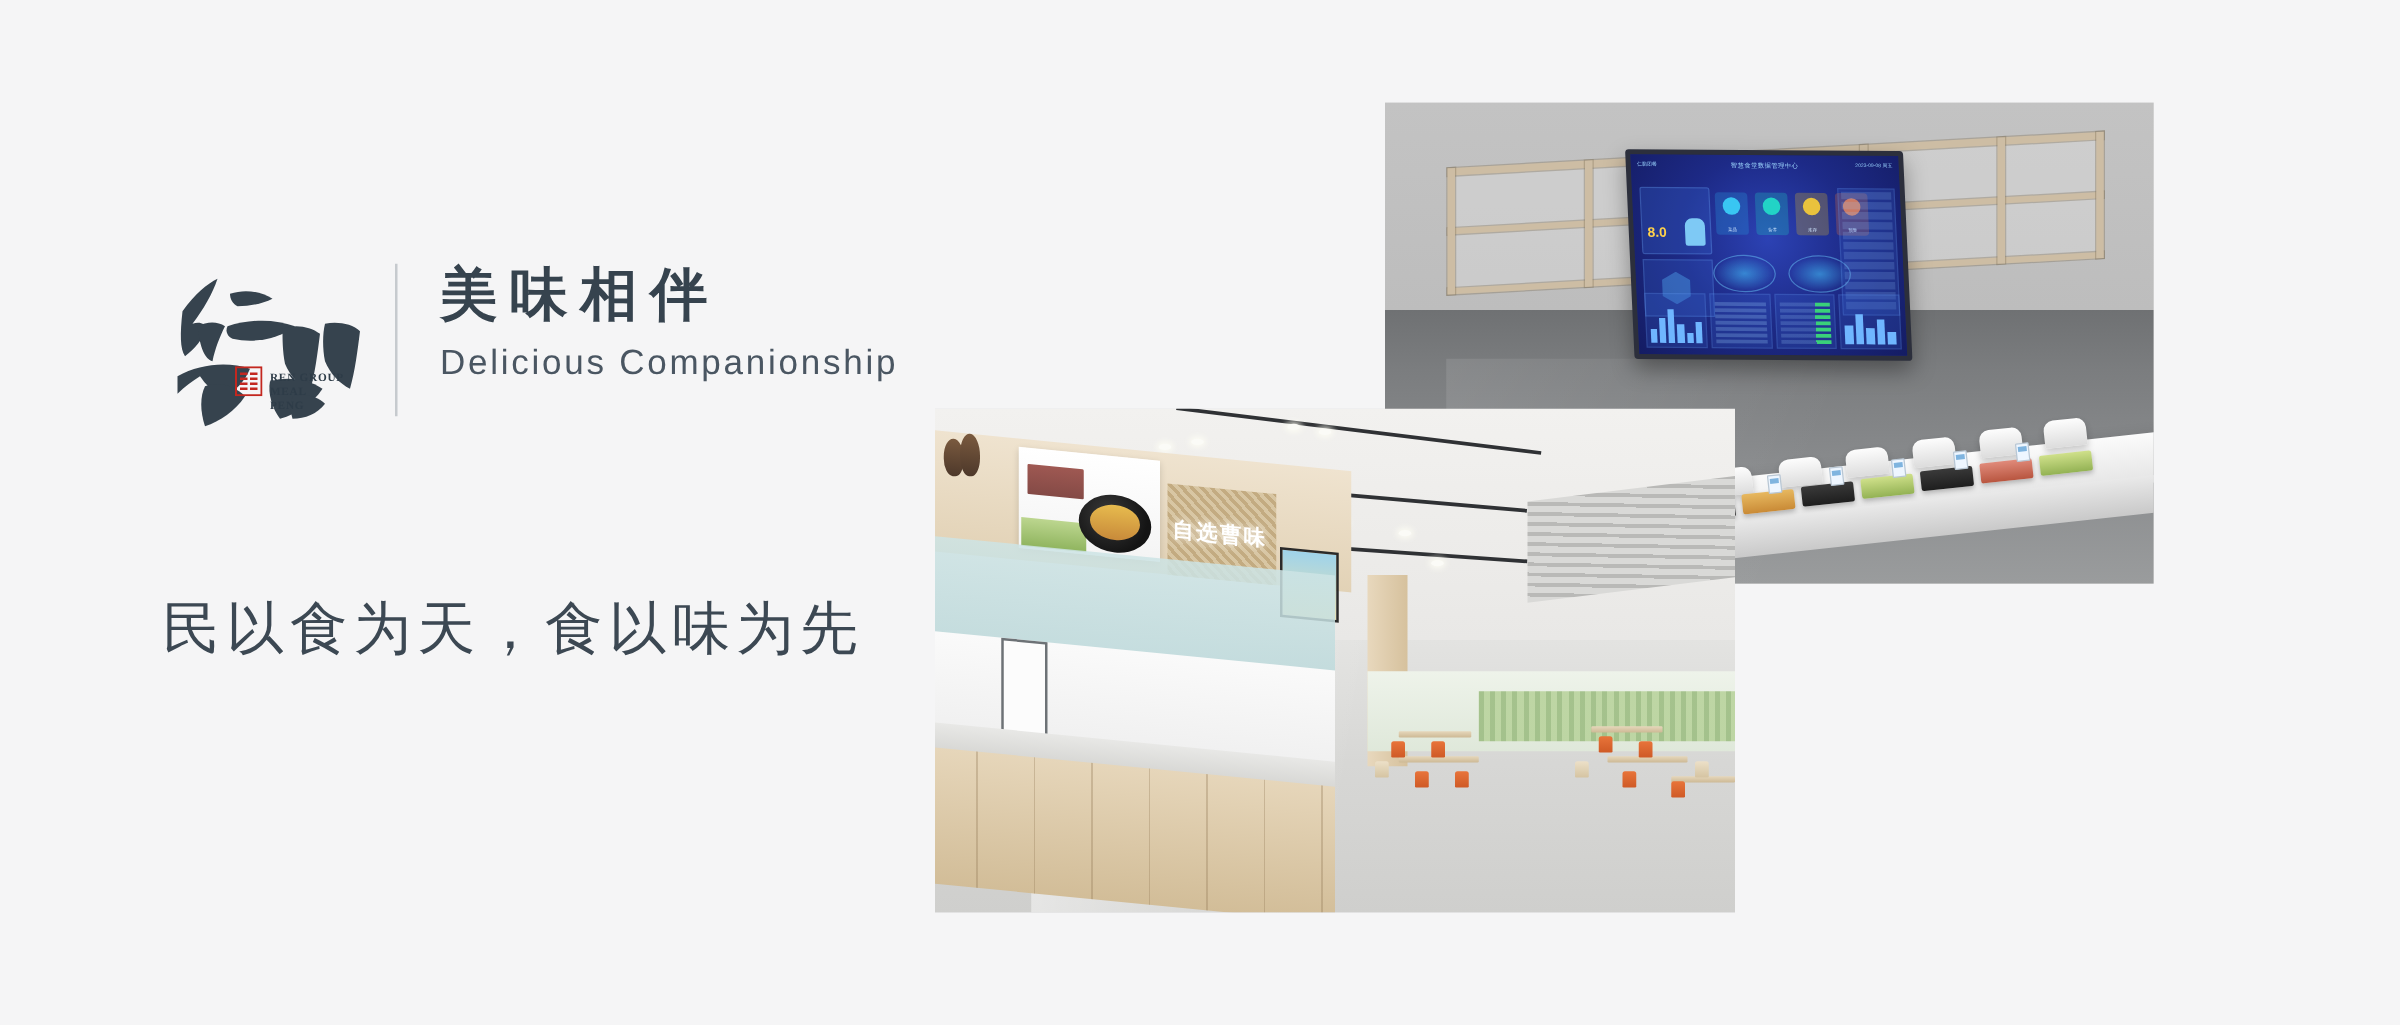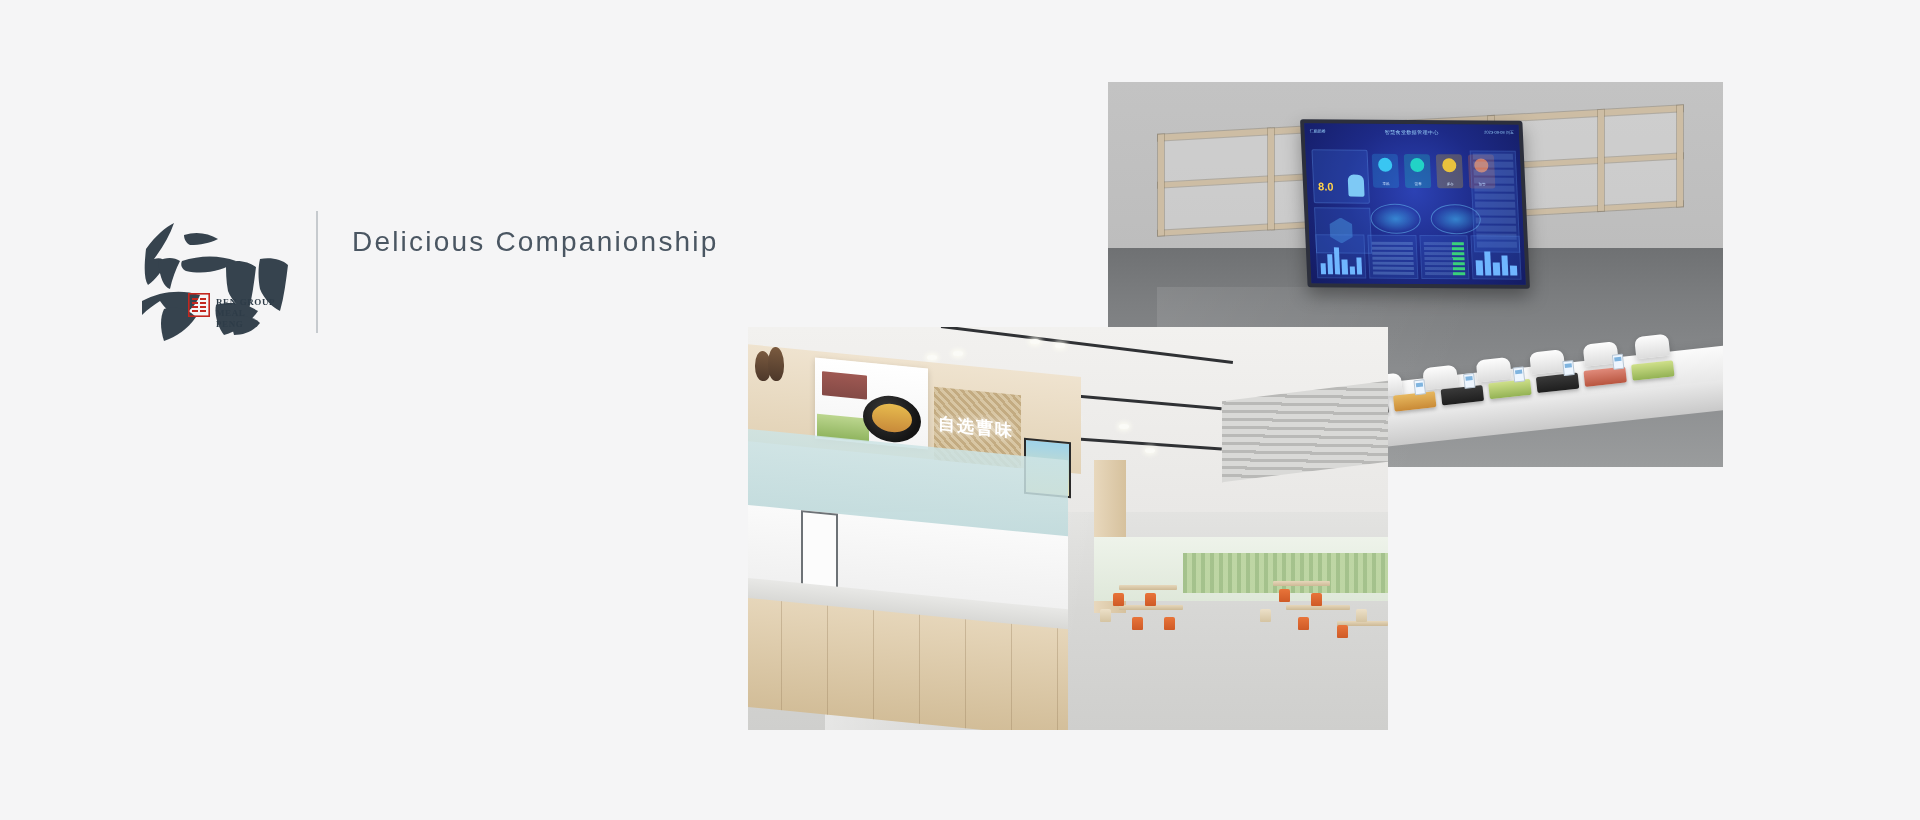--- a/index.html
+++ b/index.html
@@ -261,24 +261,26 @@
       <div class="logo-sub">
         <div>REN GROUP</div>
         <div>MEAL</div>
         <div>PENG</div>
       </div>
     </div>
 
     <div class="divider"></div>
 
     <div class="slogan-wrap">
+      <div class="slogan-cn">美味相伴</div>
       <div class="slogan-en">Delicious Companionship</div>
     </div>
   </div>
 
+  <div class="headline">民以食为天，食以味为先</div>
 
   <div class="photo" id="render-3d">
     <div class="r3-sky"></div>
     <div class="r3-floor"></div>
 
     <div class="pergola">
       <div class="pergola-glass"></div>
       <div class="bar h1"></div>
         <div class="bar h2"></div>
         <div class="bar h3"></div>

